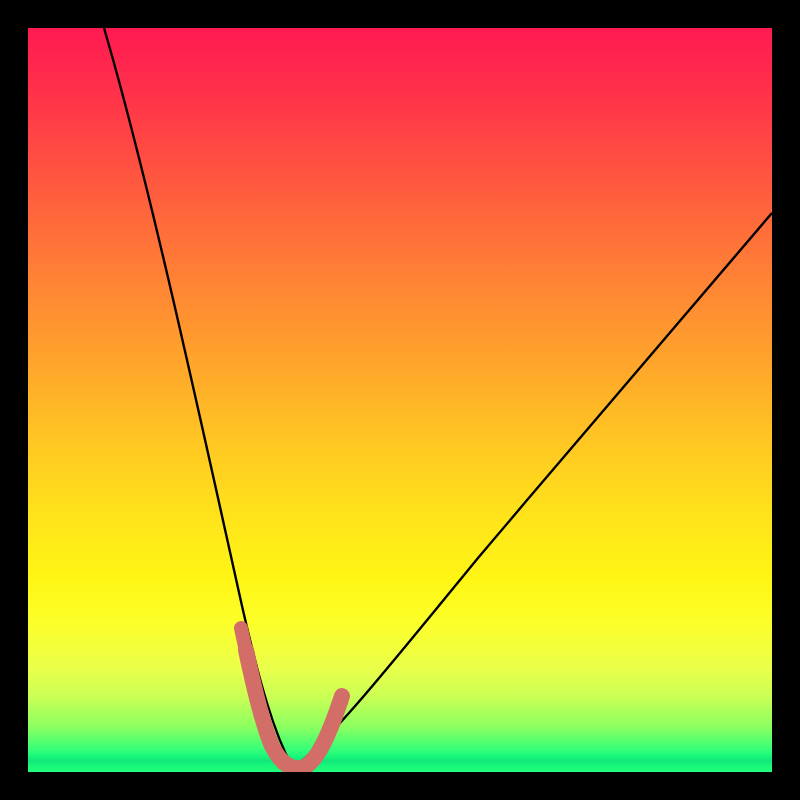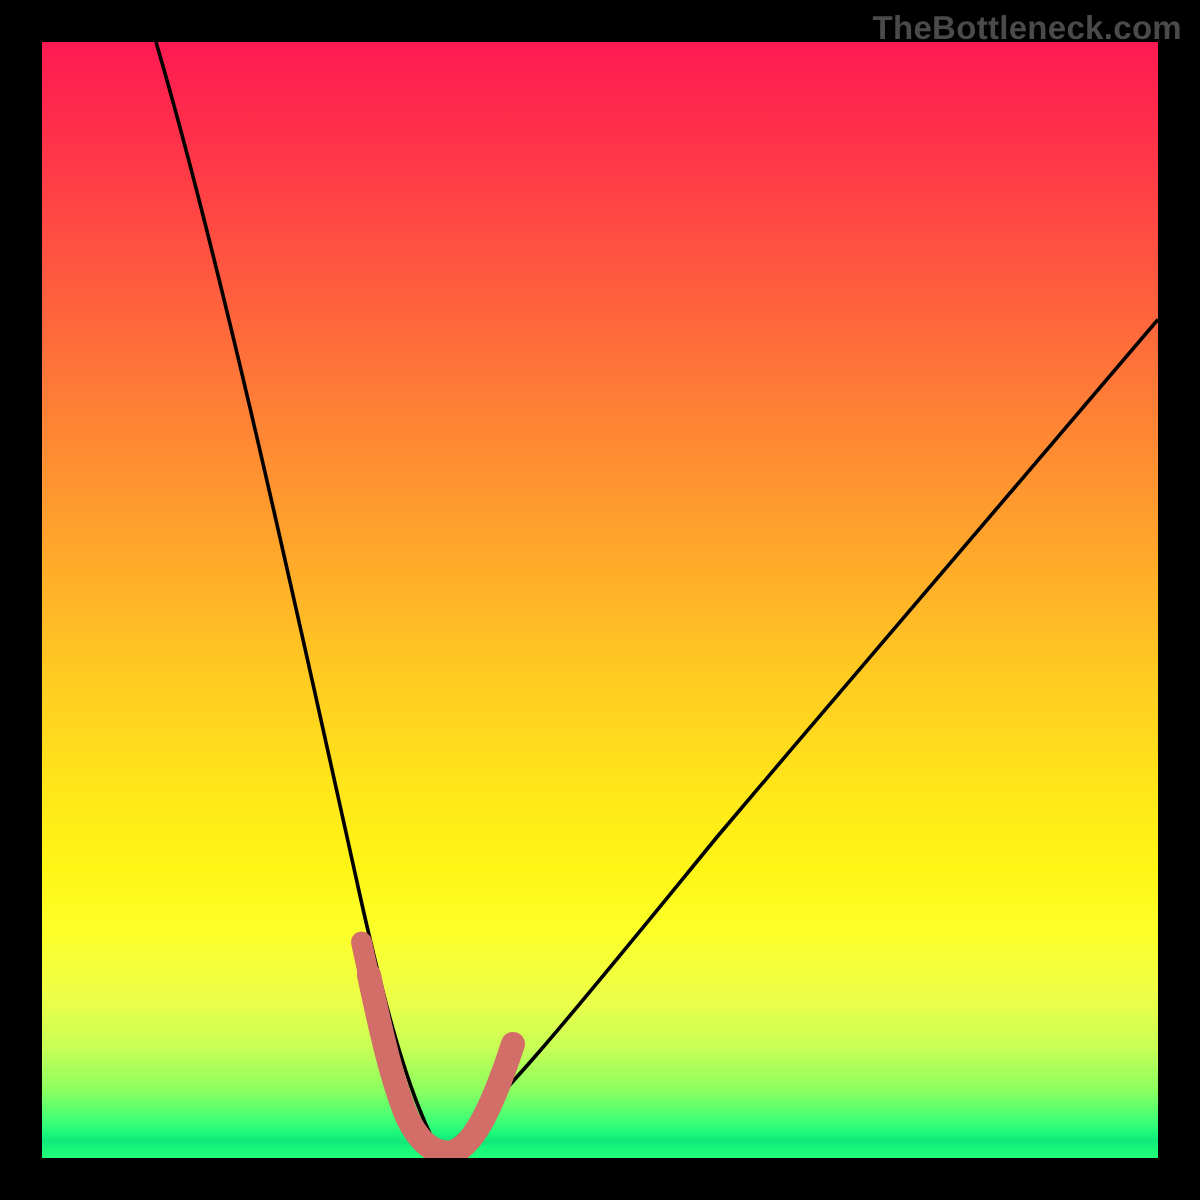--- a/index.html
+++ b/index.html
@@ -75,14 +75,13 @@
                C 560 400, 680 260, 744 185" fill="none" stroke="#000" stroke-width="2.4"></path>
 
       <path d="M 218 622
                C 226 660, 234 695, 244 718
                C 252 734, 262 742, 274 740
                C 286 736, 298 717, 314 668" fill="none" stroke="#d36d68" stroke-width="16" stroke-linecap="round" stroke-linejoin="round"></path>
 
       <path d="M 213 600 C 216 614, 219 628, 222 640" fill="none" stroke="#d36d68" stroke-width="14" stroke-linecap="round"></path>
     </svg>
   </div>
-  <div class="watermark">TheBottleneck.com</div>
 </div>
 
 </body></html>

